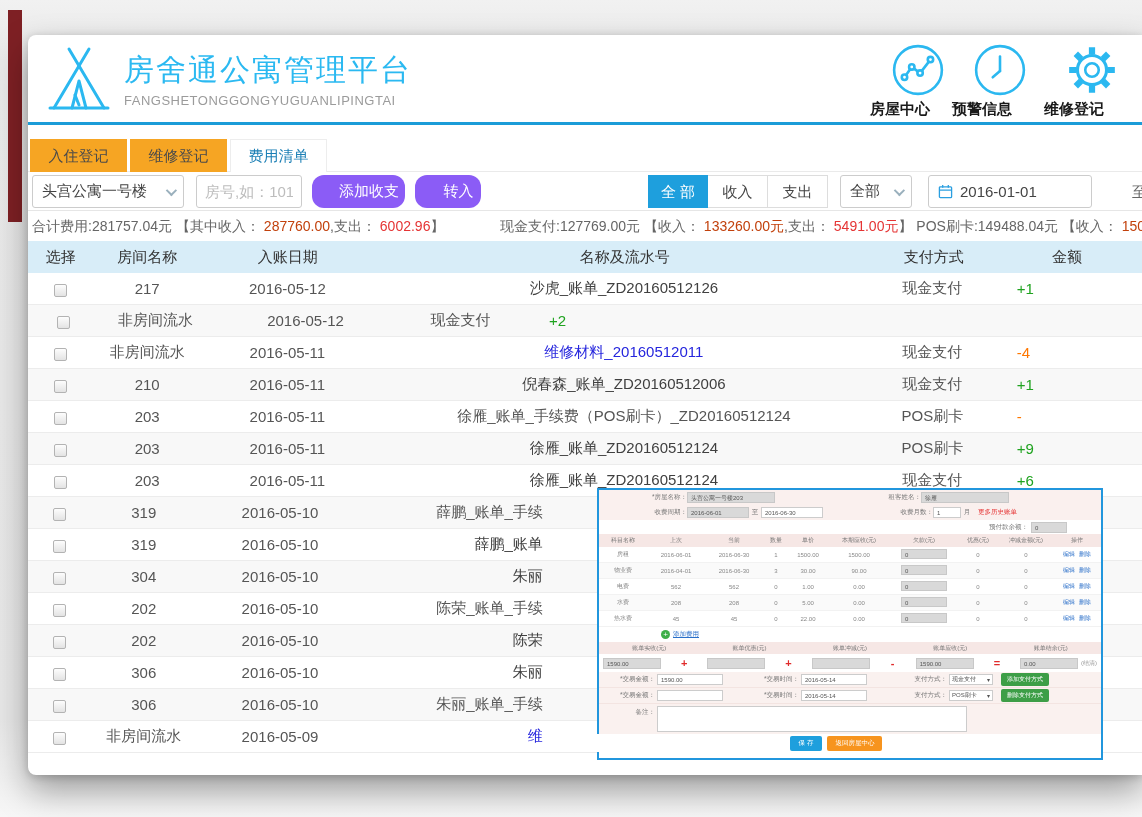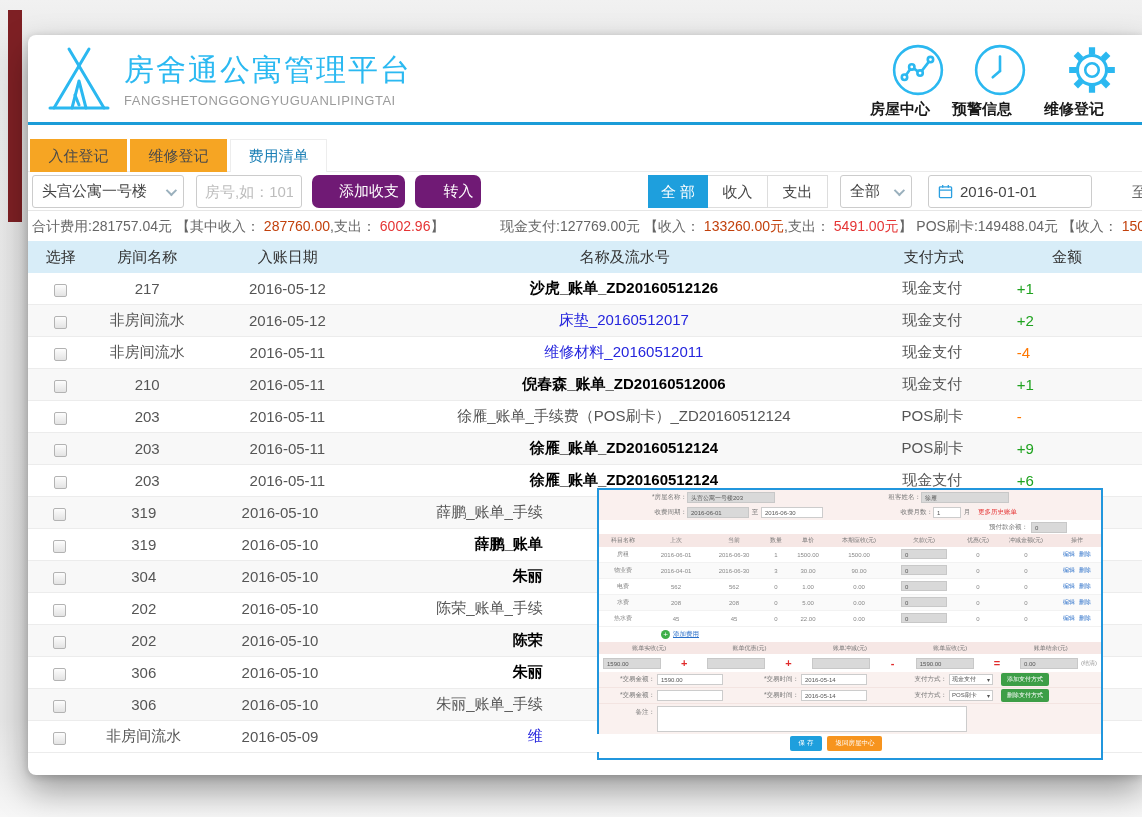--- a/index.html
+++ b/index.html
@@ -40,21 +40,21 @@
   
   .filterbar { position:relative; height:39px; border-bottom:1px solid #e6e6e6; }
   .fb { position:absolute; top:3px; height:33px; font-size:15px; color:#444; }
   .selectbox { border:1px solid #ccc; border-radius:3px; background:#fff; display:flex; align-items:center;
                justify-content:space-between; padding:0 9px; cursor:pointer; }
   .caret { width:8px; height:8px; border-right:2px solid #9ab0bd; border-bottom:2px solid #9ab0bd;
            transform:rotate(45deg) translateY(-2px); }
   .textinput { border:1px solid #ccc; border-radius:3px; background:#fff; padding:0 8px; font-size:15px;
                color:#444; outline:none; font-family:inherit; }
   .textinput::placeholder { color:#bdbdbd; }
-  .bluebtn { background:#701a75; color:#fff; border:none; border-radius:7px; font-size:15px;
+  .bluebtn { background:#8b5cf6; color:#fff; border:none; border-radius:12px; font-size:15px;
              cursor:pointer; font-family:inherit;padding-left:21px; }
   .segbtn { width:60px; height:33px; line-height:31px; text-align:center; background:#fff;
             border:1px solid #ddd; color:#444; cursor:pointer; font-size:15px; }
   .segbtn + .segbtn { border-left:none; }
   .segactive { background:#1e9fdd; border-color:#1e9fdd; color:#fff; letter-spacing:4px; padding-left:4px; }
   .datebox { border:1px solid #ccc; border-radius:3px; background:#fff; display:flex; align-items:center;
              padding:0 9px; cursor:pointer; }
   .datebox svg { margin-right:7px; }
   .to-label { line-height:33px; color:#666; }
 
@@ -69,21 +69,21 @@
   .hc { text-align:center; }
   .tr { display:flex; height:32px; align-items:center; border-bottom:1px solid #ececec;
         font-size:15px; color:#555; background:#fff; }
   .tr:nth-child(even){ background:#f8f8f8; }
   .td { text-align:center; white-space:nowrap; overflow:hidden; }
   .c1{width:70px;} .c2{width:115px;} .c3{width:185px;} .c4{width:535px;} .c5{width:125px;} .c6{width:160px;}
   .c6 { text-align:left; padding-left:26px; }
   .hc.c6 { text-align:center; padding-left:0; }
   .cb { display:inline-block; width:13px; height:13px; border:1px solid #b3b3b3; border-radius:2px;
         background:linear-gradient(180deg,#fdfdfd,#e3e3e3); vertical-align:middle; cursor:pointer; }
-  .n-green{color:#000000; cursor:pointer;font-weight:bold;} .n-blue{color:#2525dd; cursor:pointer;} .n-dark{color:#555;}
+  .n-green{color:#404040; cursor:pointer;} .n-blue{color:#2525dd; cursor:pointer;} .n-dark{color:#555;}
   .a-green{color:#1fa31f;} .a-orange{color:#ff7700;}
   .clip { text-align:right; padding-right:338px; }
 
   
   .popup { position:absolute; left:597px; top:488px; width:506px; height:272px; background:#fff;
            border:2px solid #2196dd; z-index:20; font-size:6.5px; color:#666; }
   .pp-frow { height:15px; background:#faf0ee; display:flex; align-items:center; padding-left:30px; }
   .pp-lbl { color:#777; white-space:nowrap; }
   .w1 { width:58px; text-align:right; }
   .mini-input { display:inline-block; height:11px; line-height:11px; padding:0 3px; font-size:6px;
@@ -273,21 +273,20 @@
         <div class="td c2">217</div>
         <div class="td c3">2016-05-12</div>
         <div class="td c4 n-green">沙虎_账单_ZD20160512126</div>
         <div class="td c5">现金支付</div>
         <div class="td c6 a-green">+1</div>
       </div>
       <div class="tr">
         <div class="td c1"><span class="cb"></span></div>
         <div class="td c2">非房间流水</div>
         <div class="td c3">2016-05-12</div>
-        <div class="td c4 n-blue">床垫_20160512017</div>
         <div class="td c5">现金支付</div>
         <div class="td c6 a-green">+2</div>
       </div>
       <div class="tr">
         <div class="td c1"><span class="cb"></span></div>
         <div class="td c2">非房间流水</div>
         <div class="td c3">2016-05-11</div>
         <div class="td c4 n-blue">维修材料_20160512011</div>
         <div class="td c5">现金支付</div>
         <div class="td c6 a-orange">-4</div>

